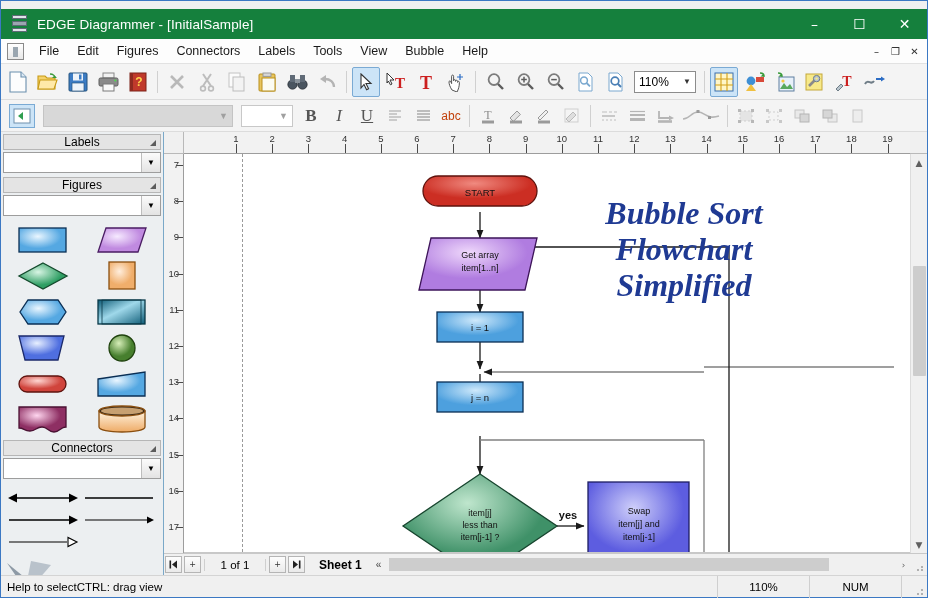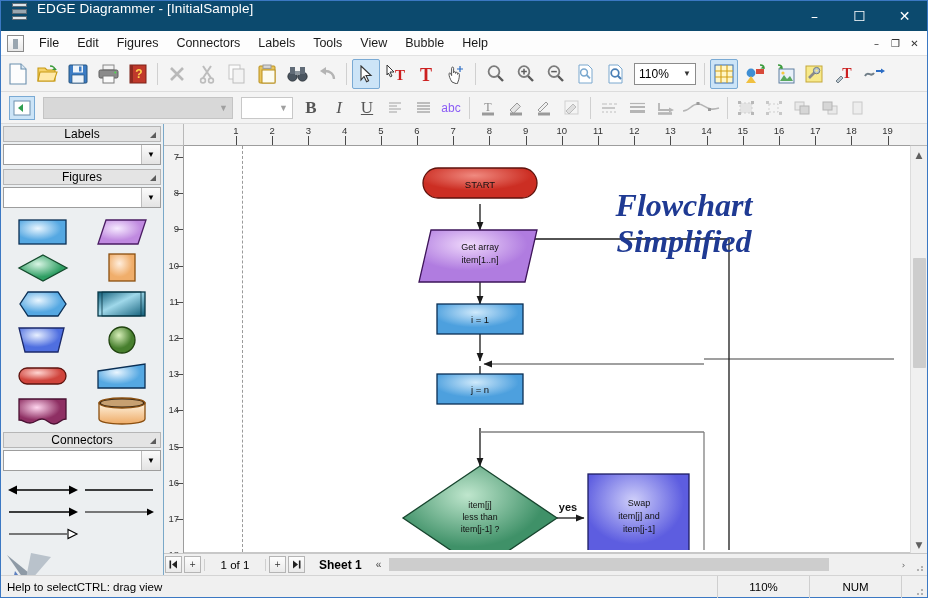--- a/index.html
+++ b/index.html
@@ -7,22 +7,22 @@
   body {
     width:928px; height:598px; overflow:hidden;
     font-family:"Liberation Sans", sans-serif;
     font-size:12px; color:#000; background:#f0f0f0;
     -webkit-font-smoothing:antialiased;
   }
   .app { width:928px; height:598px; display:flex; flex-direction:column;
          border:1px solid #3b78c3; background:#f0f0f0; }
 
   
-  .titlebar { height:30px; background:#0c4a6e; display:flex; align-items:flex-start;
-              flex:0 0 30px; }
+  .titlebar { height:30px; background:#15803d; display:flex; align-items:center;
+              flex:0 0 30px;margin-top:8px; }
   .title-icon { width:22px; height:22px; margin:0 6px 0 8px; position:relative; }
   .title-icon i { position:absolute; left:3px; background:#dfe5ea; border:1px solid #5d6a75; }
   .title-icon i:nth-child(1){ top:2px; width:15px; height:4px; }
   .title-icon i:nth-child(2){ top:8px; width:15px; height:5px; background:#9aa6b0;}
   .title-icon i:nth-child(3){ top:15px; width:15px; height:4px; }
   .title-text { color:#fff; font-size:13.5px; letter-spacing:.1px; }
   .win-btns { margin-left:auto; display:flex; height:30px; }
   .win-btn { width:45px; height:30px; display:flex; align-items:center; justify-content:center;
              color:#fff; font-size:14px; font-family:"DejaVu Sans",sans-serif; }
 
@@ -54,21 +54,21 @@
   .zoom-box .cv { margin-left:auto; font-size:8px; color:#333; }
 
   
   .combo { height:22px; background:#d8d8d8; border:1px solid #c4c4c4; display:flex;
            align-items:center; padding:0 4px; margin:0 4px; }
   .combo .cv { margin-left:auto; font-size:9px; color:#a0a0a0; }
   .combo.style-combo { width:190px; }
   .combo.color-combo { width:52px; background:#fff; border:1px solid #c8c8c8; }
   .combo.color-combo .swatch { width:26px; height:18px; background:#fff; }
   .fbtn { width:26px; height:26px; display:flex; align-items:center; justify-content:center;
-          color:#8b5cf6; font-size:15px; margin:0 1px;}
+          color:#c2410c; font-size:15px; margin:0 1px;}
   .fbtn.dark { color:#555; }
   .backbtn { width:26px;height:24px;background:#cce4f7;border:1px solid #7aaad4;
              display:flex;align-items:center;justify-content:center;margin:0 4px 0 6px;}
 
   
   .body { flex:1; display:flex; min-height:0; }
 
   
   .sidebar { width:163px; flex:0 0 163px; background:#eceff1; border-right:1px solid #7aa8c8;
              display:flex; flex-direction:column; }
@@ -955,20 +955,21 @@
               <rect x="404" y="328" width="101" height="88" fill="url(#vioG)" stroke="#1d1d63" stroke-width="1.3"></rect>
               <text x="455" y="360" font-size="9" fill="#111" text-anchor="middle" font-family="'Liberation Sans',sans-serif">Swap</text>
               <text x="455" y="373" font-size="9" fill="#111" text-anchor="middle" font-family="'Liberation Sans',sans-serif">item[j] and</text>
               <text x="455" y="386" font-size="9" fill="#111" text-anchor="middle" font-family="'Liberation Sans',sans-serif">item[j-1]</text>
             </g>
           </svg>
 
           <div style="position:absolute; left:350px; top:42px; width:300px; text-align:center;
                       font-family:'Liberation Serif',serif; font-style:italic; font-weight:bold;
                       font-size:32px; line-height:1.12; color:#1f3a93;">
+            <div>Bubble Sort</div>
             <div>Flowchart</div>
             <div>Simplified</div>
           </div>
         </div>
 
         <div class="vscroll">
           <div class="sc-arrow">▲</div>
           <div style="flex:1; width:17px; position:relative;">
             <div class="v-thumb" style="position:absolute; left:2px; top:95px; height:110px;"></div>
           </div>

